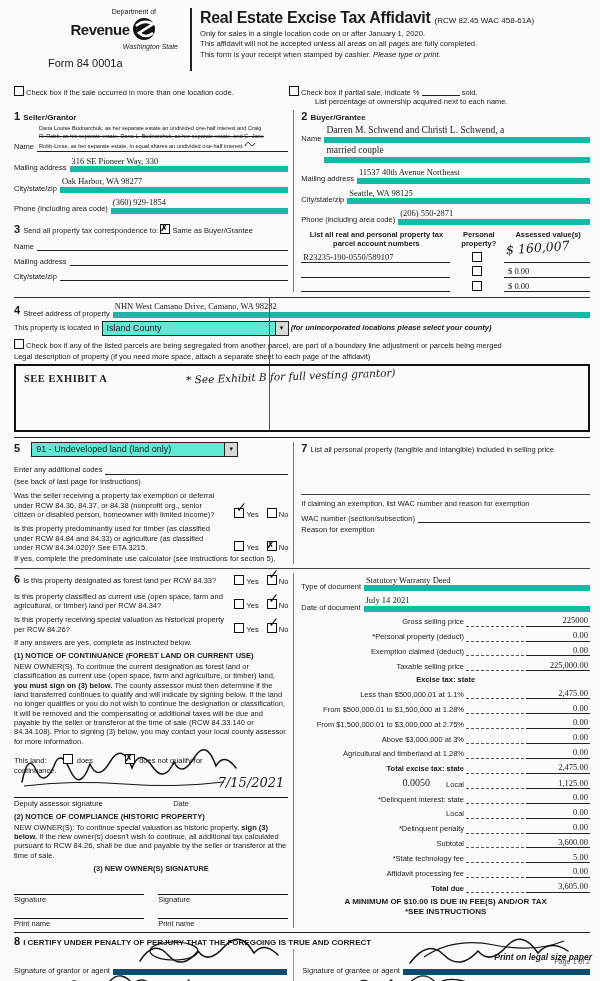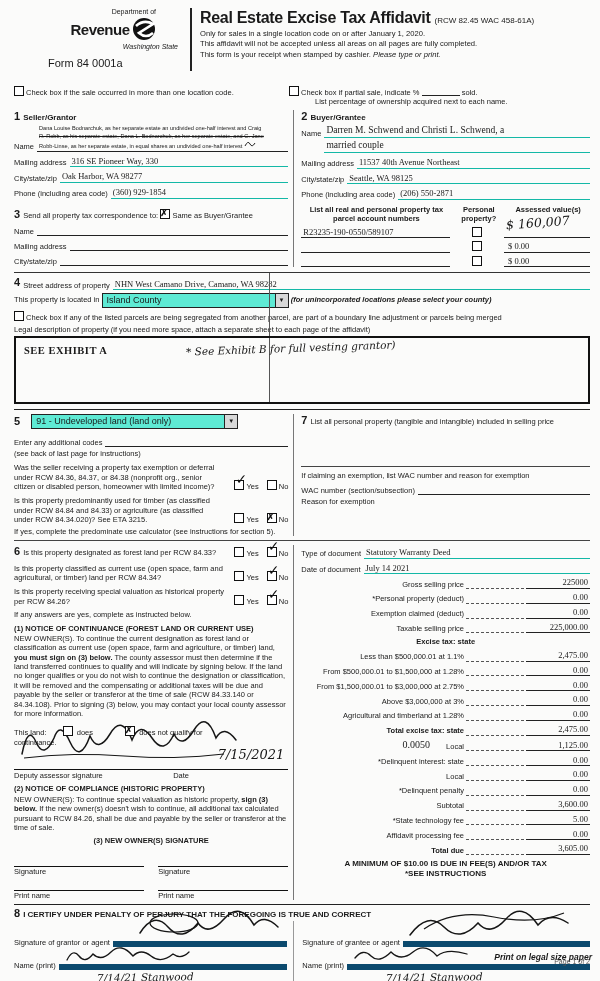--- a/index.html
+++ b/index.html
@@ -34,21 +34,21 @@
   .tc-r{width:53%;padding-left:8px}
   .iblank{display:inline-block;width:38px;border-bottom:1px solid #222;height:8px;vertical-align:-1px}
   
   .cols{display:flex}
   .colL{width:48.5%;padding-right:5px;box-sizing:border-box}
   .colR{width:51.5%;border-left:1px solid #777;padding-left:7px;box-sizing:border-box}
   .secnum{font-size:11px;font-weight:bold;margin-right:3px}
   .sechead{font-weight:bold;font-size:8px}
   .fl{display:flex;align-items:flex-end;margin-top:4px}
   .fl .lab{flex:none;margin-right:3px}
-  .fl .val{flex:1;border-bottom:1px solid #14b8a6;padding:0 2px;min-height:10px}
+  .fl .val{flex:1;border-bottom:6px solid #14b8a6;padding:0 2px;min-height:10px}
   .smallname{font-size:5.6px;line-height:1.35;border-bottom:1px solid #222;flex:1;padding-left:2px}
   .strike{text-decoration:line-through}
   .blankline{flex:1;border-bottom:1px solid #222;height:10px}
   
   .phead{display:flex;font-weight:bold;text-align:center;margin-top:5px}
   .pc1{width:52%}.pc2{width:19%}.pc3{width:29%}
   .prow{display:flex;margin-top:3px}
   .prow .pcell{border-bottom:1px solid #222;min-height:10px}
   .prow .pc1{text-align:left;padding-left:2px}
   .prow .pc2{border-bottom:none;text-align:center}

